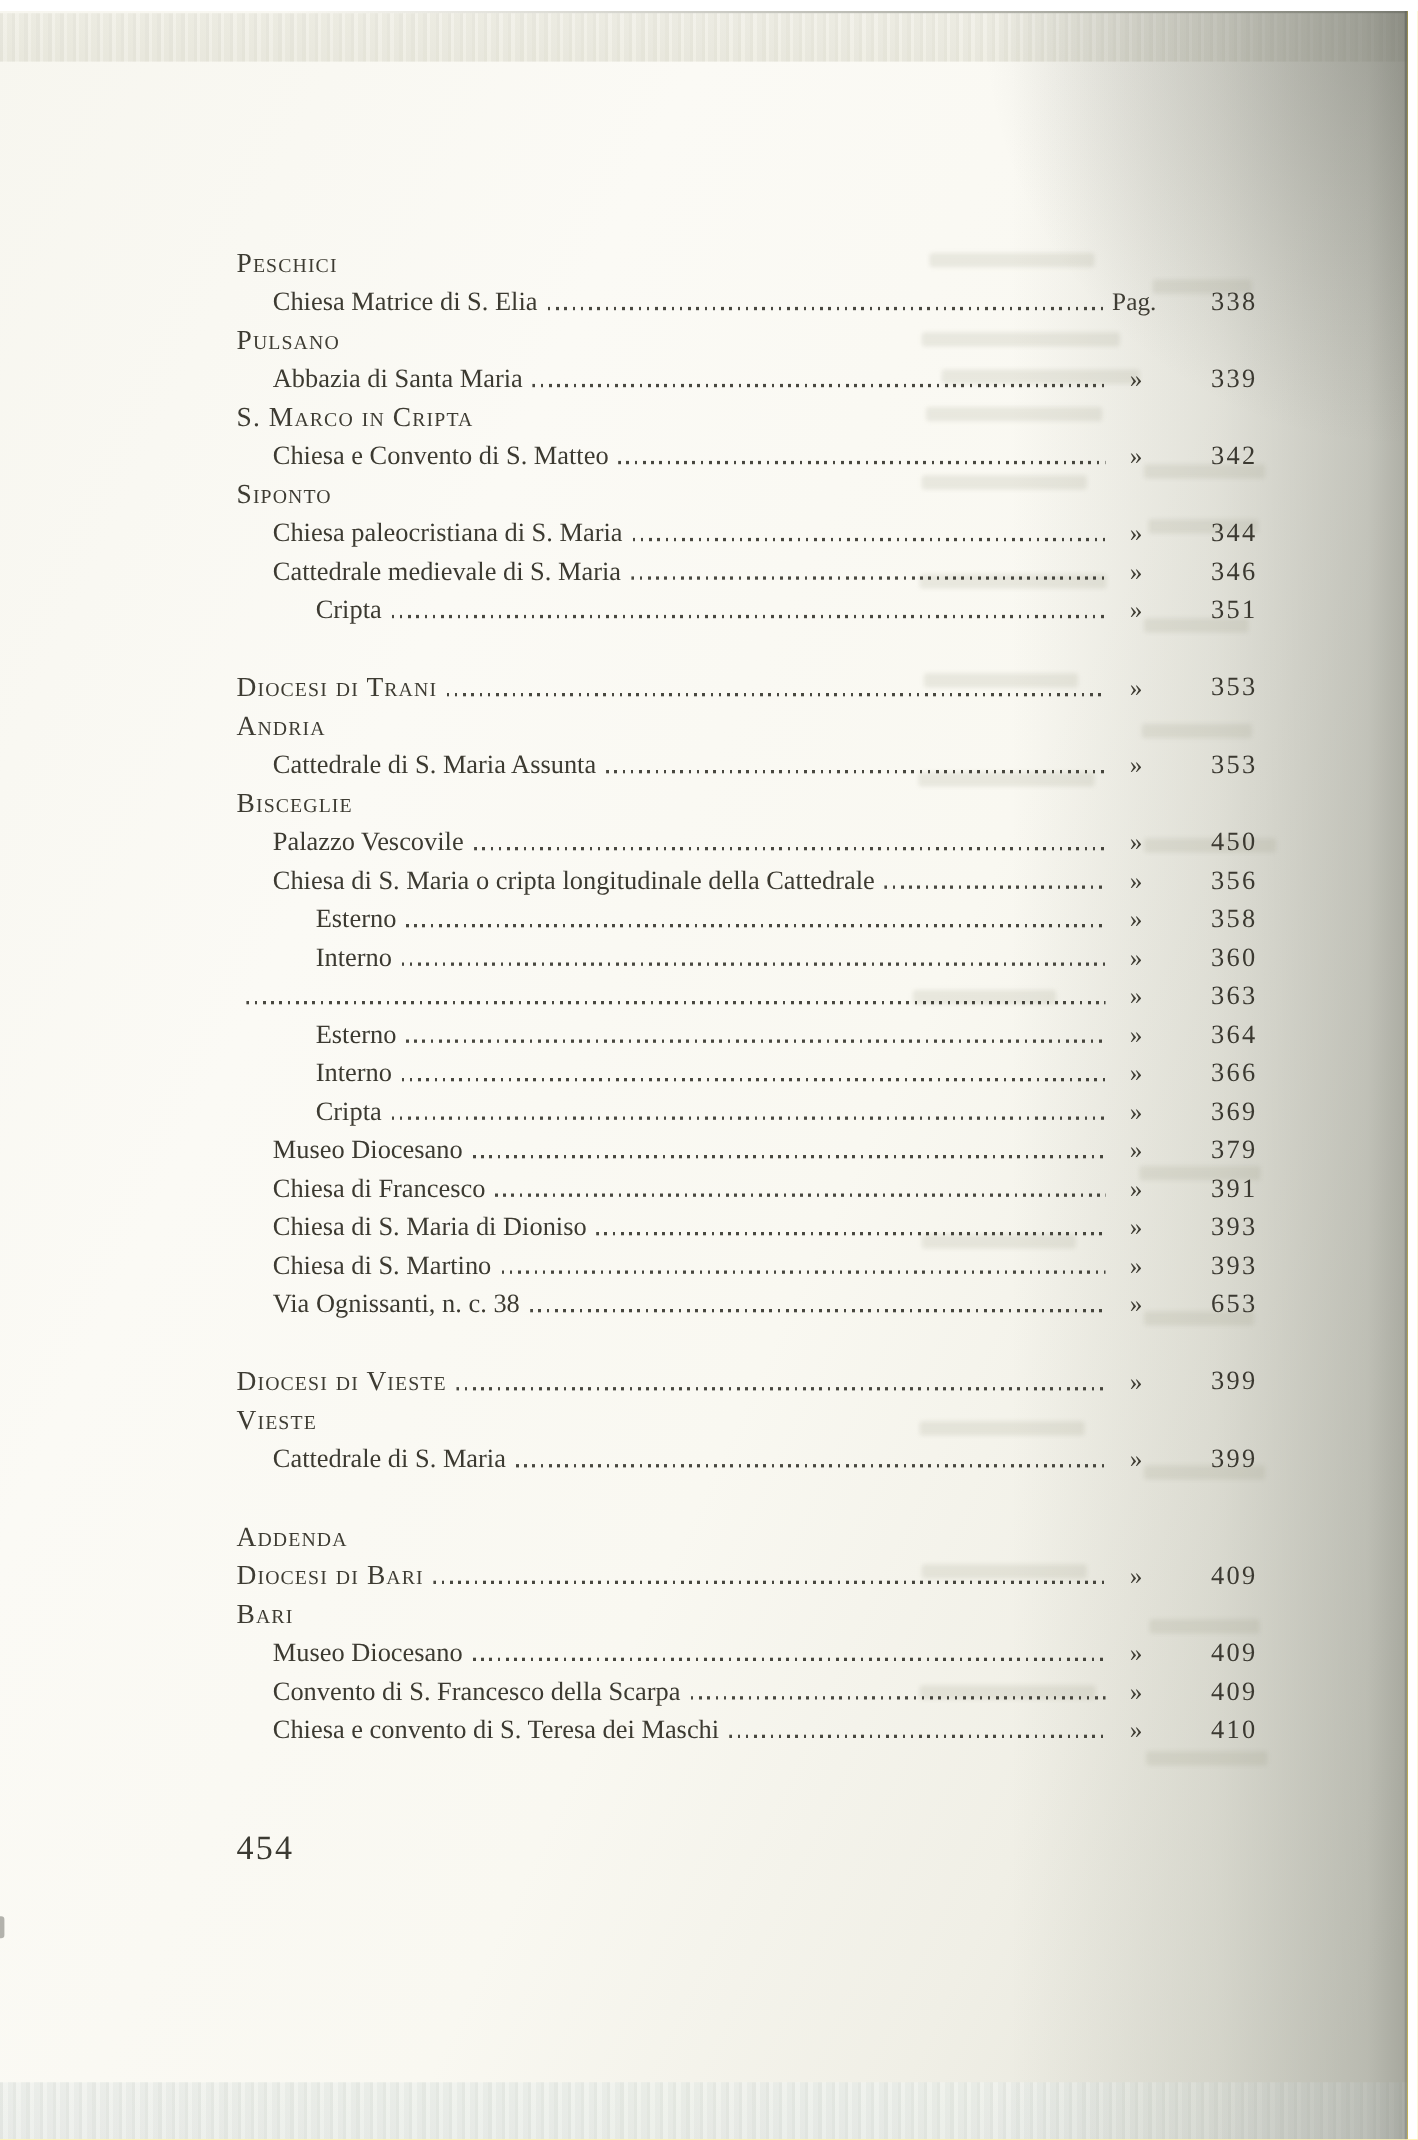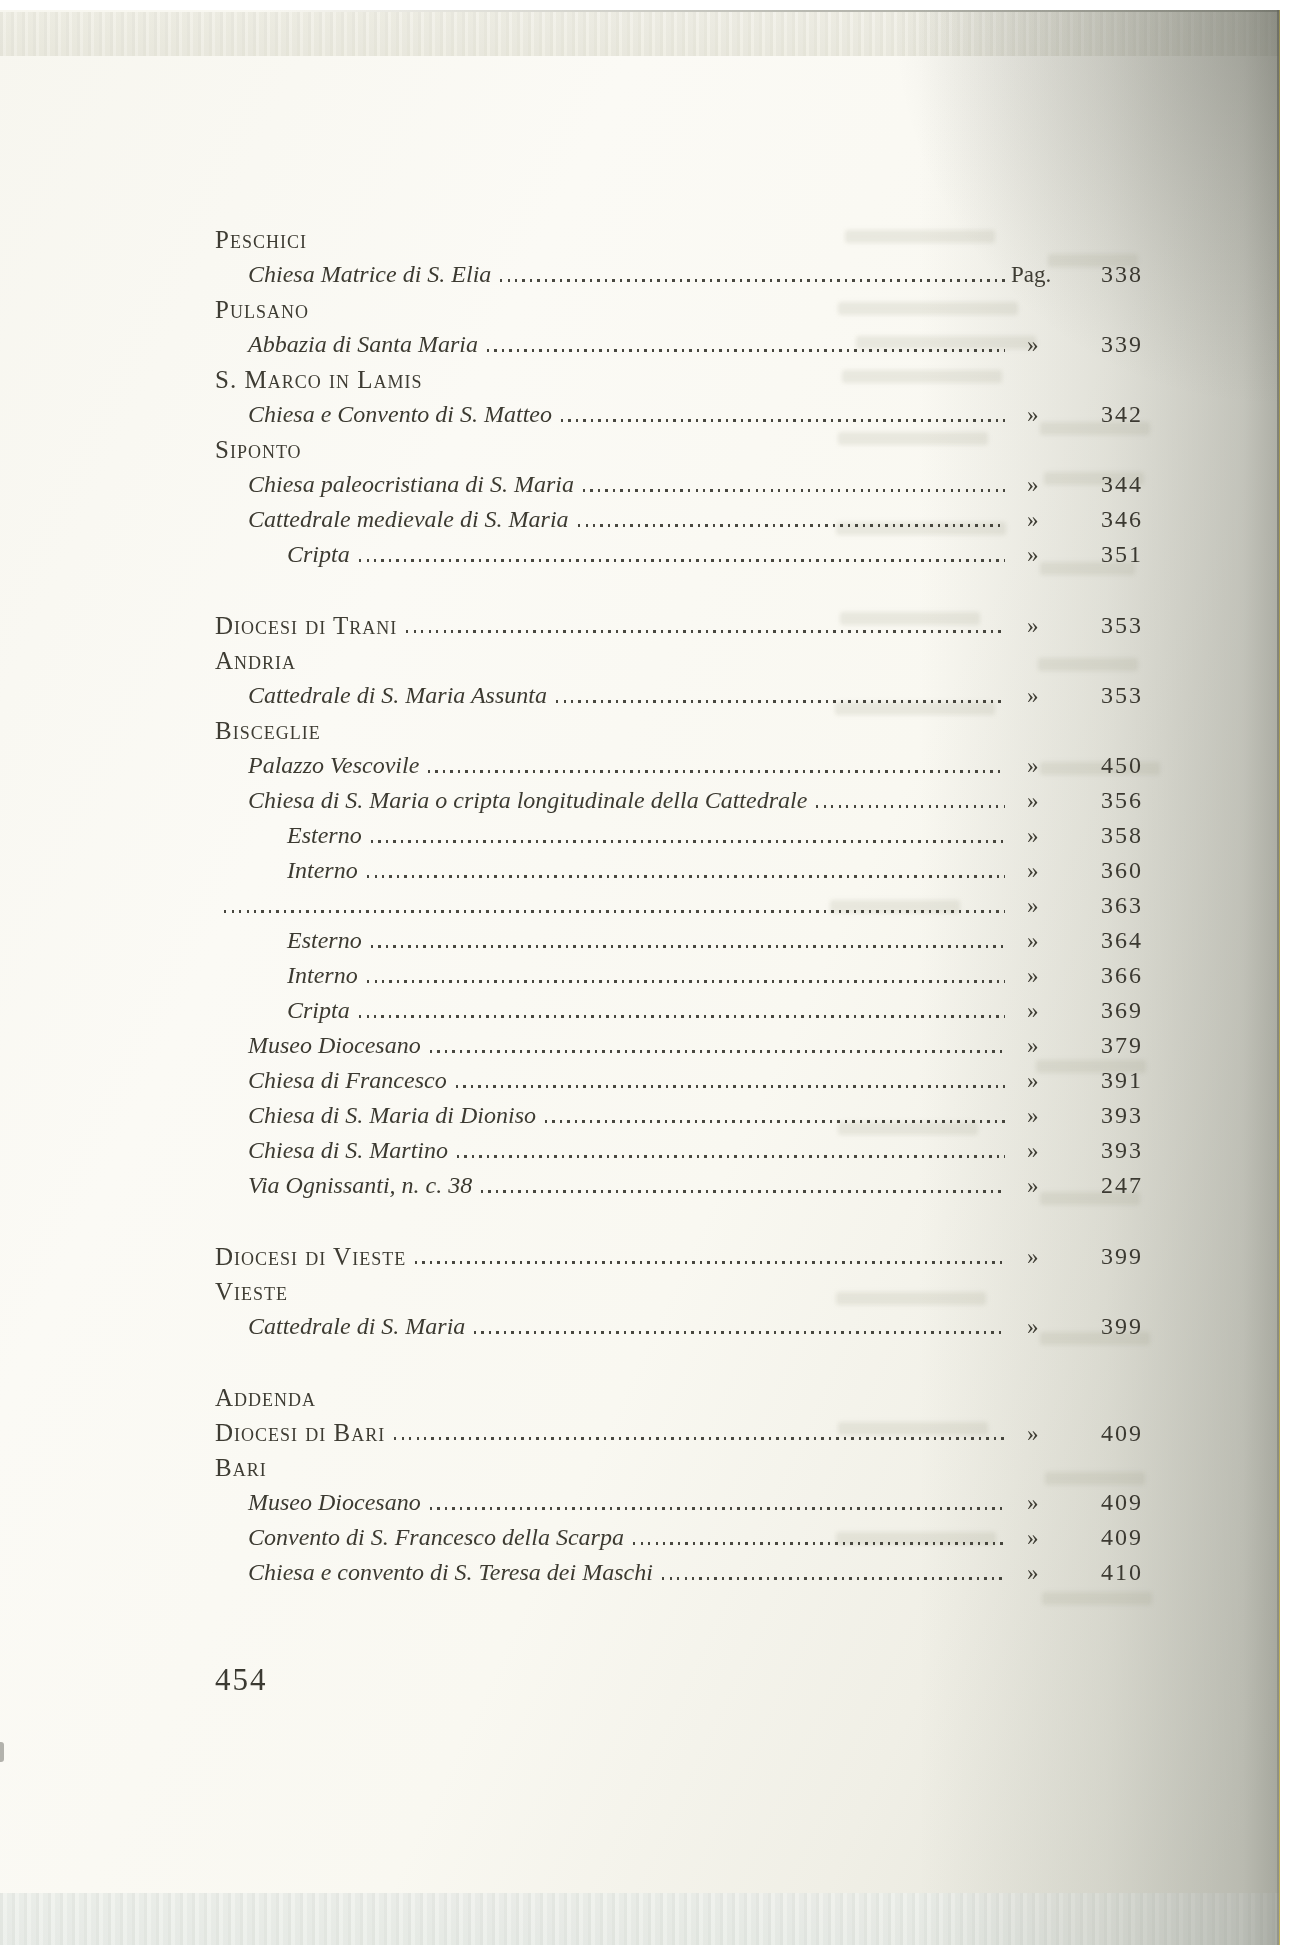--- a/index.html
+++ b/index.html
@@ -84,21 +84,20 @@
     height: 35px; line-height: 35px; white-space: nowrap;
   }
   .row.gap { margin-top: 36px; align-items: flex-end; }
   .heading {
     font-variant: small-caps;
     font-size: 25px;
     letter-spacing: 1px;
     color: #3e3c33;
   }
   .entry {
-    font-style: italic;
     font-size: 24px;
     color: #3c3a31;
   }
   .ind1 { padding-left: 33px; }
   .ind2 { padding-left: 72px; }
   .dots {
     flex: 1;
     align-self: flex-end;
     height: 3px;
     margin: 0 6px 10px 9px;
@@ -177,21 +176,21 @@
       <div class="row">
         <span class="heading">Pulsano</span>
       </div>
       <div class="row">
         <span class="entry ind1">Abbazia di Santa Maria</span>
         <span class="dots"></span>
         <span class="marker ditto">»</span>
         <span class="pnum">339</span>
       </div>
       <div class="row">
-        <span class="heading">S. Marco in Lamis</span>
+        <span class="heading">S. Marco in Cripta</span>
       </div>
       <div class="row">
         <span class="entry ind1">Chiesa e Convento di S. Matteo</span>
         <span class="dots"></span>
         <span class="marker ditto">»</span>
         <span class="pnum">342</span>
       </div>
       <div class="row">
         <span class="heading">Siponto</span>
       </div>
@@ -299,21 +298,21 @@
       <div class="row">
         <span class="entry ind1">Chiesa di S. Martino</span>
         <span class="dots"></span>
         <span class="marker ditto">»</span>
         <span class="pnum">393</span>
       </div>
       <div class="row">
         <span class="entry ind1">Via Ognissanti, n. c. 38</span>
         <span class="dots"></span>
         <span class="marker ditto">»</span>
-        <span class="pnum">247</span>
+        <span class="pnum">653</span>
       </div>
       <div class="row gap">
         <span class="heading">Diocesi di Vieste</span>
         <span class="dots"></span>
         <span class="marker ditto">»</span>
         <span class="pnum">399</span>
       </div>
       <div class="row">
         <span class="heading">Vieste</span>
       </div>

